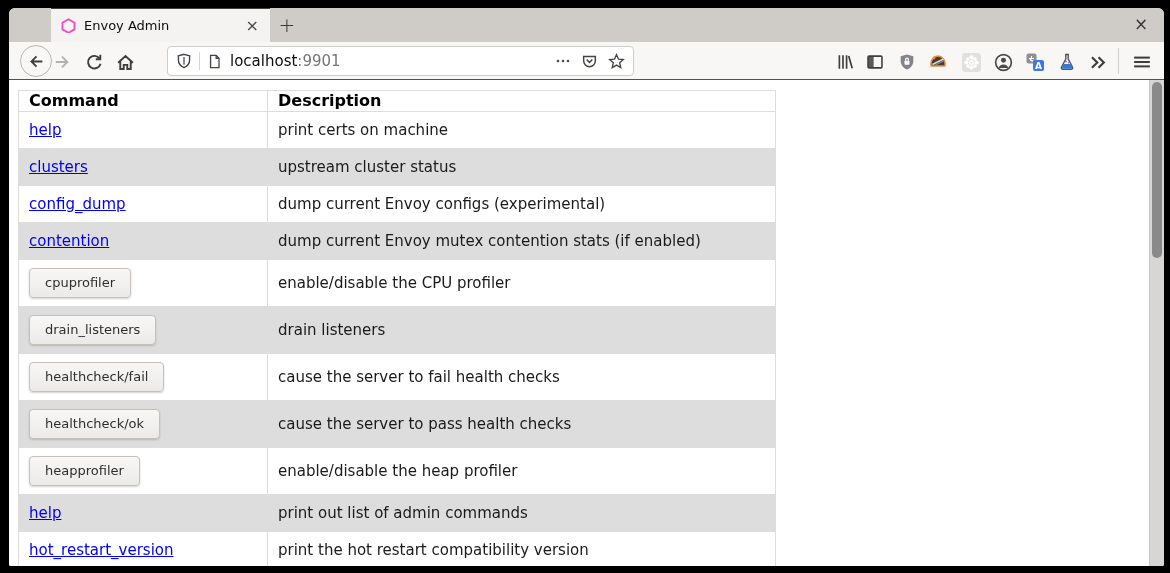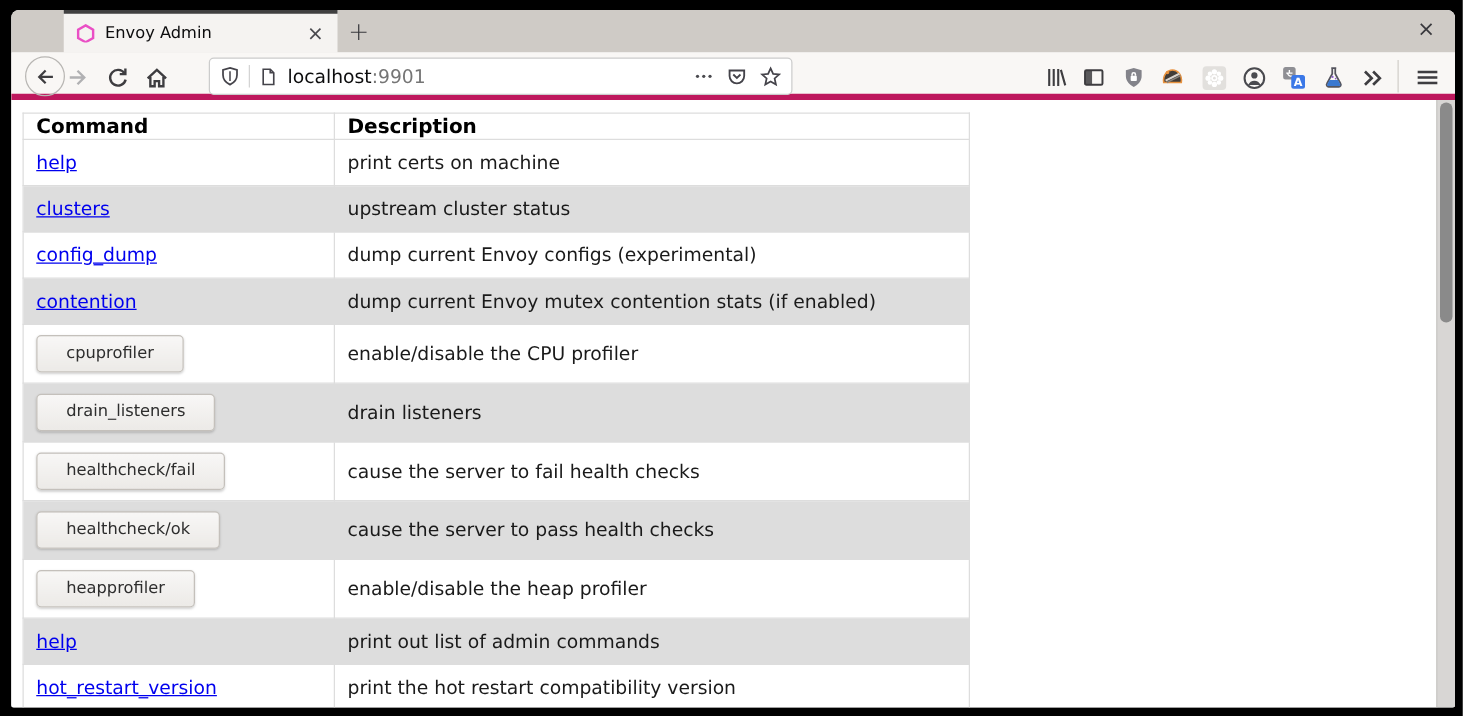--- a/index.html
+++ b/index.html
@@ -6,33 +6,33 @@
   html,body { width:1170px; height:573px; background:#000; overflow:hidden;
               font-family:"DejaVu Sans","Liberation Sans",sans-serif; }
 
   .window { position:absolute; left:9px; top:8px; width:1155px; height:558px;
             background:#fff; border-radius:6px 6px 2px 2px; overflow:hidden; }
 
   
   .tabbar { position:absolute; left:0; top:0; width:100%; height:34px;
             background:#cfcbc6; border-radius:6px 6px 0 0; }
   .tab { position:absolute; left:42px; top:0; width:219px; height:34px;
-         background:#f5f3f1; border-top:3px solid #404040;
+         background:#f5f3f1; border-top:1px solid #404040;
          display:flex; align-items:center; padding:0 8px 0 10px; }
   .tab-favicon { width:15px; height:15px; margin-right:8px; flex:0 0 auto; }
   .tab-title { font-size:13px; color:#0c0c0d; flex:1 1 auto; white-space:nowrap; overflow:hidden; }
   .tab-close { font-size:16px; color:#4a4a4f; line-height:16px; padding:0 3px; cursor:default; }
   .newtab { position:absolute; left:263px; top:3px; width:30px; height:30px;
             font-size:20px; font-weight:300; color:#39393d; text-align:center; line-height:29px; }
   .win-close { position:absolute; right:10px; top:0; height:34px; width:26px; text-align:center;
                font-size:17px; color:#39393d; line-height:33px; }
 
   
   .toolbar { position:absolute; left:0; top:34px; width:100%; height:38px;
-             background:#f9f7f5; border-bottom:5px solid #be185d; }
+             background:#f9f7f5; border-bottom:1px solid #be185d; }
   .tbtn { position:absolute; top:9px; width:22px; height:22px; display:flex;
           align-items:center; justify-content:center; color:#3e3d40; }
   .circle { top:3px; width:32px; height:32px; border:1px solid #b8b6b3; border-radius:50%; }
   .disabled { color:#b1b1b3; }
 
   .urlbar { position:absolute; left:158px; top:4px; width:467px; height:30px; background:#fff;
             border:1px solid #ccc; border-radius:4px; display:flex; align-items:center; padding:0 8px; }
   .url-sep { width:1px; height:18px; background:#d4d4d4; margin:0 7px; }
   .url-text { font-size:15px; color:#0c0c0d; margin-left:8px; flex:1 1 auto; white-space:nowrap; }
   .url-port { color:#757575; }
@@ -49,21 +49,21 @@
   
   .content { position:absolute; left:0; top:72px; width:1140px; height:486px;
              background:#fff; overflow:hidden; }
   table { border-collapse:collapse; margin:10px 0 0 9px; table-layout:fixed; width:757px; }
   th, td { border:1px solid #ddd; text-align:left; vertical-align:middle; }
   th { font-size:16px; font-weight:bold; color:#000; padding:0 10px; line-height:20px; }
   td { font-size:15px; color:#1a1a1a; padding:8px 10px; line-height:20px; }
   tr.alt td { background:#ddd; }
   td a { color:#0000ee; text-decoration:underline; }
   .cmd-btn { font-family:"DejaVu Sans","Liberation Sans",sans-serif; font-size:13px; color:#2e2e2e;
-             height:30px; line-height:28px; padding:0 23px; border:1px solid #c4c0bb; border-radius:4px;
+             height:30px; line-height:28px; padding:0 15px; border:1px solid #c4c0bb; border-radius:4px;
              background:linear-gradient(#f8f7f6,#eceae7); box-shadow:0 1px 2px rgba(0,0,0,.18); }
 
   
   .scrollbar { position:absolute; left:1140px; top:72px; width:15px; height:486px;
                background:#d8d6d4; border-left:1px solid #c9c7c5; }
   .thumb { position:absolute; left:2px; top:2px; width:10px; height:176px;
            background:#8a8a8a; border-radius:5px; }
 
   svg { display:block; }
 </style>

